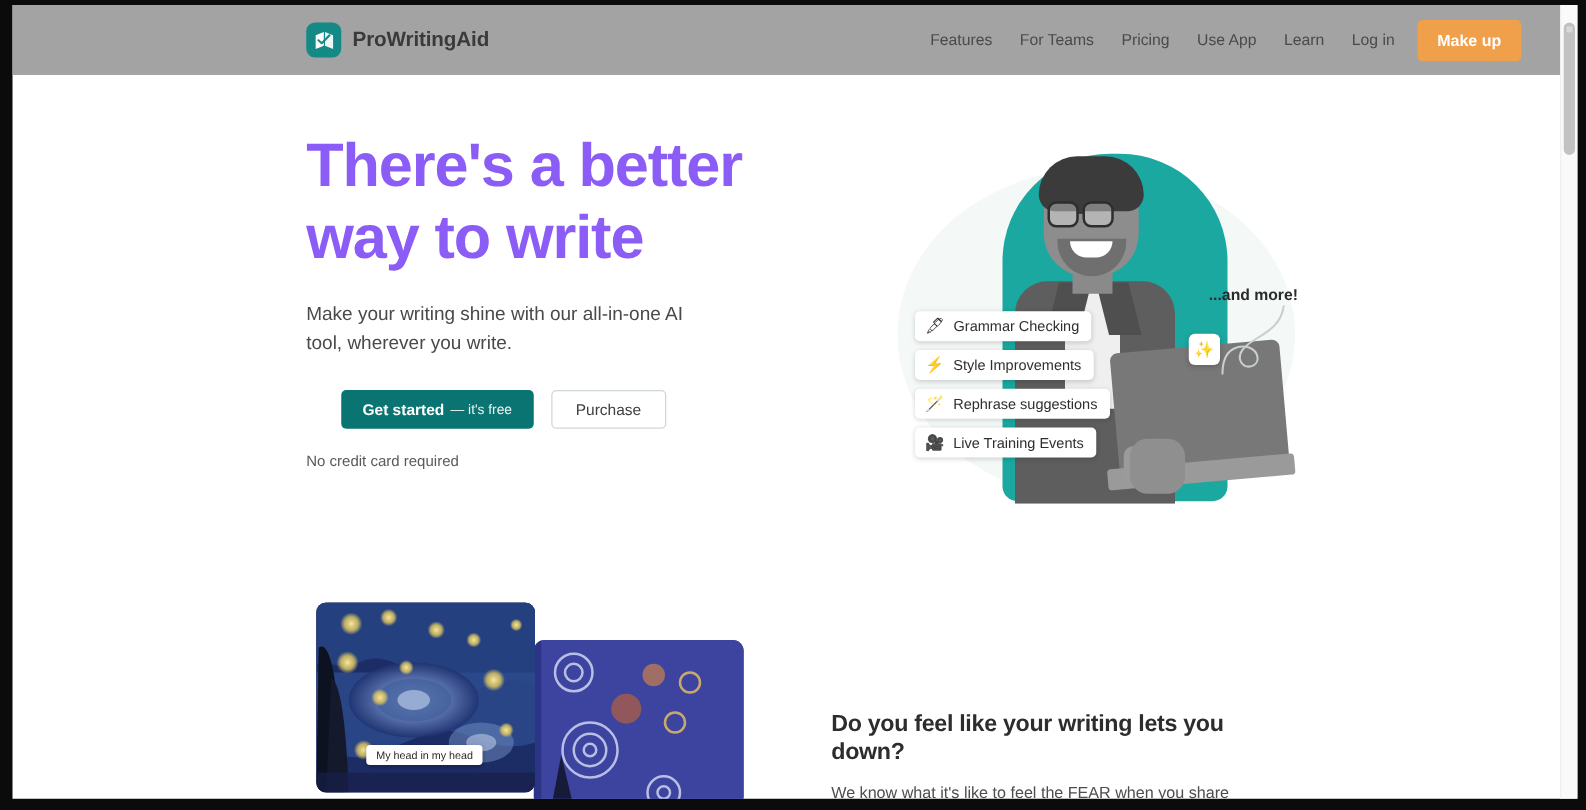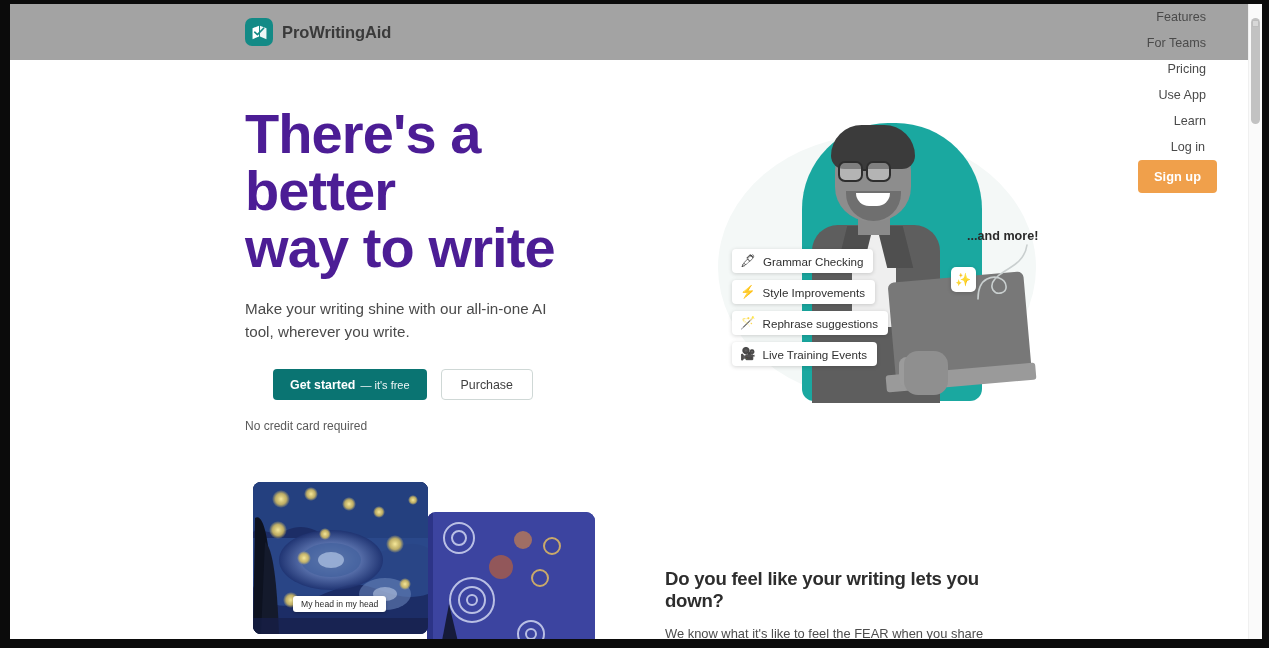--- a/index.html
+++ b/index.html
@@ -89,21 +89,21 @@
     font-size: 16.5px;
     font-weight: bold;
     color: #3a3a3a;
     letter-spacing: -0.1px;
     white-space: nowrap;
   }
   nav.main-nav {
     position: absolute;
     right: 31px; top: 0;
     height: 56px;
-    display: flex; align-items: flex-end; gap: 0; flex-direction: column;
+    display: flex; align-items: center; gap: 0;
   }
   nav.main-nav a.nav-link {
     font-size: 12.6px;
     color: #4a4a4a;
     text-decoration: none;
     padding: 6px 11px;
     white-space: nowrap;
   }
   nav.main-nav a.nav-link:last-of-type { padding-right: 12px; }
   .signup-btn {
@@ -127,24 +127,24 @@
     width: 1238px;
     height: 420px;
   }
   .hero-copy {
     position: absolute;
     left: 235px; top: 45px;
     width: 370px;
   }
   h1.hero-title {
     margin: 0;
-    font-size: 56px;
+    font-size: 49px;
     line-height: 57px;
     font-weight: bold;
-    color: #4c1d95;
+    color: #8b5cf6;
     letter-spacing: -0.9px;
   }
   p.hero-sub {
     margin: 21px 0 0 0;
     font-size: 15.2px;
     line-height: 23px;
     color: #4a4a4a;
     max-width: 330px;
   }
   .hero-cta {
@@ -434,21 +434,21 @@
         <span class="logo-word">ProWritingAid</span>
       </div>
 
       <nav class="main-nav">
         <a class="nav-link" href="#">Features</a>
         <a class="nav-link" href="#">For Teams</a>
         <a class="nav-link" href="#">Pricing</a>
         <a class="nav-link" href="#">Use App</a>
         <a class="nav-link" href="#">Learn</a>
         <a class="nav-link" href="#">Log in</a>
-        <button class="signup-btn">Sign up</button>
+        <button class="signup-btn">Make up</button>
       </nav>
     </header>
 
     <section class="hero">
 
       <div class="hero-copy">
         <h1 class="hero-title">
           <span>There's a better</span><br>
           <span>way to write</span>
         </h1>

